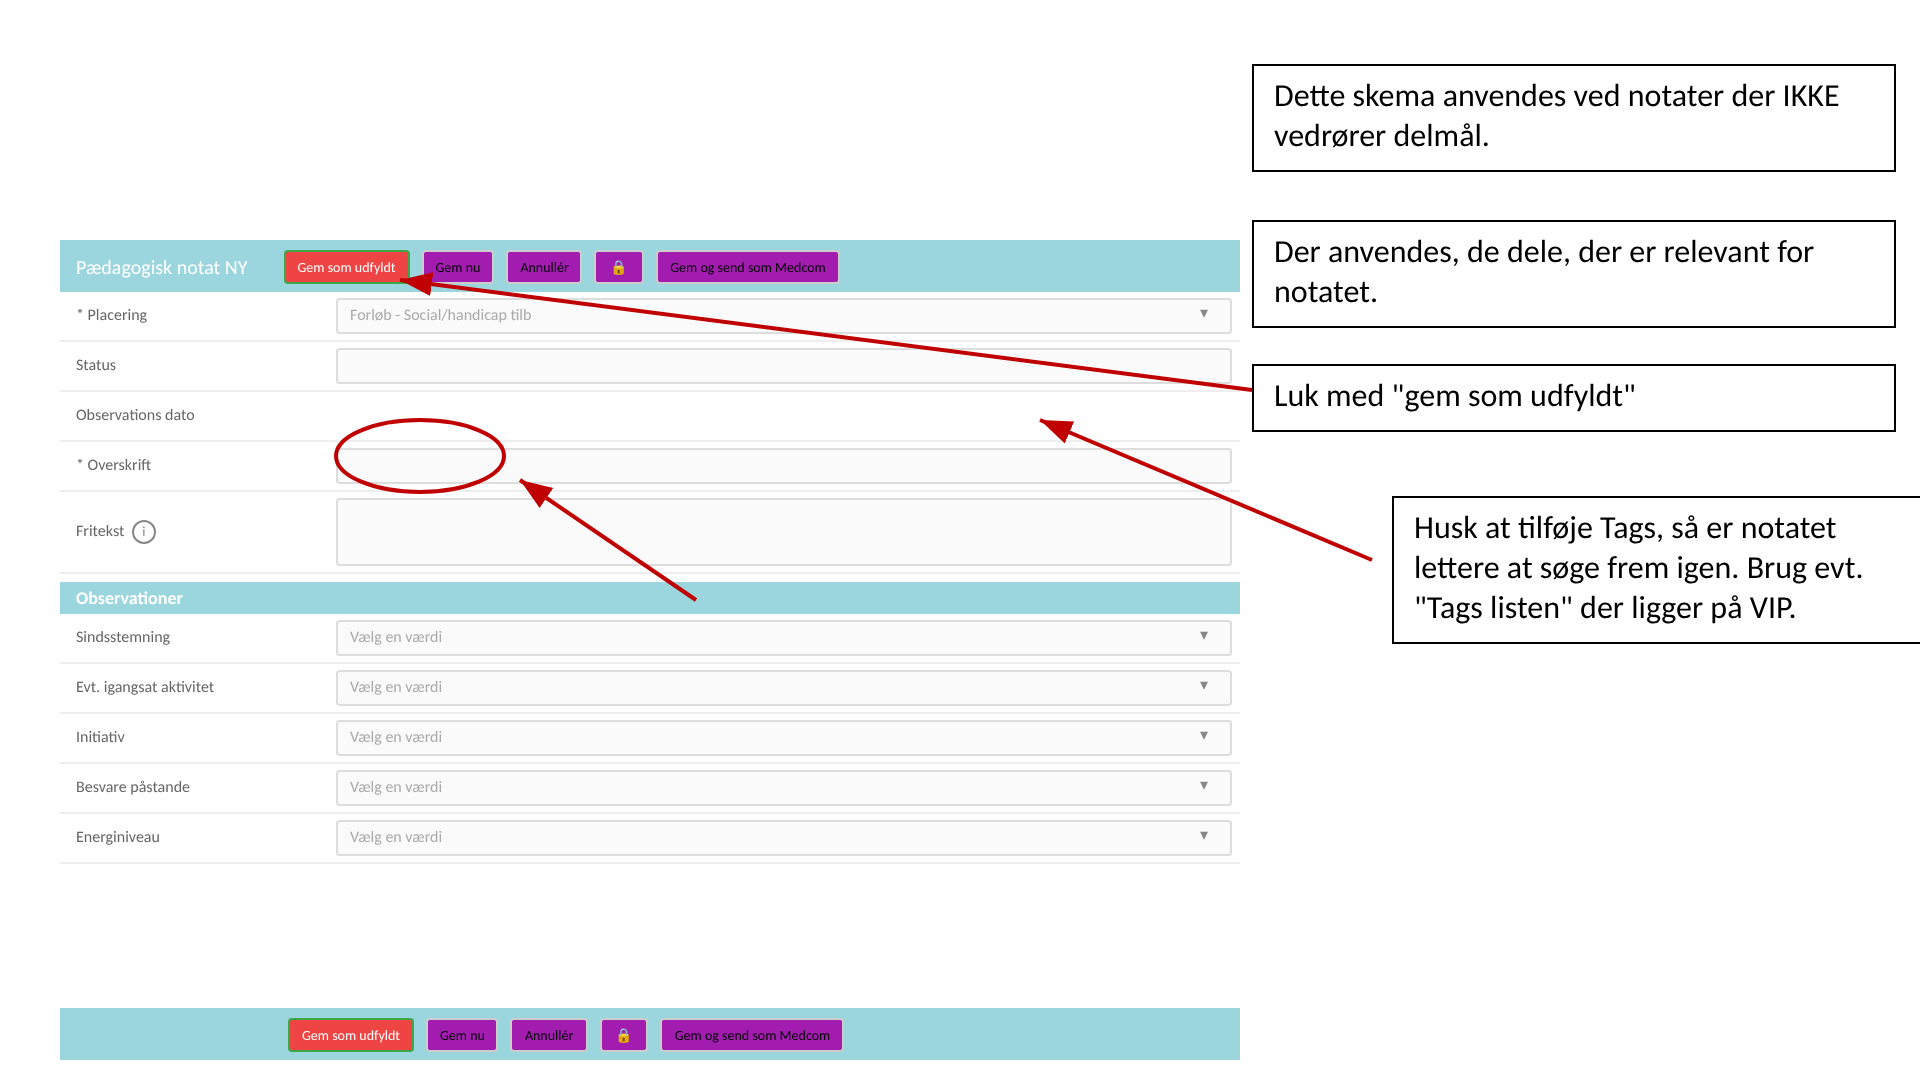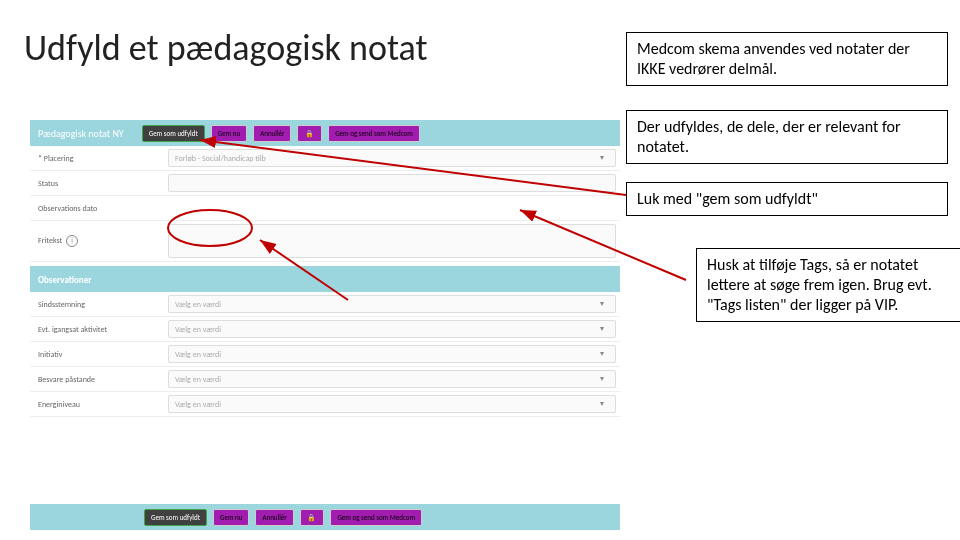--- a/index.html
+++ b/index.html
@@ -8,45 +8,44 @@
 .textbox{position:absolute;border:1px solid #000;background:#fff;padding:6px 10px;font-size:16px;line-height:1.25}
 .tb1{left:626px;top:32px;width:300px}
 .tb2{left:626px;top:110px;width:300px}
 .tb3{left:626px;top:182px;width:300px}
 .tb4{left:696px;top:248px;width:250px}
 .tb5{left:348px;top:282px;width:220px}
 .form{position:absolute;left:30px;top:120px;width:590px;height:410px;background:#fff}
 .bar{background:#9bd6de;height:26px;display:flex;align-items:center;padding-left:8px;gap:6px}
 .bar-title{font-size:10px;color:#fff;font-weight:normal;margin-right:12px}
 .btn{font-size:7px;padding:3px 6px;border:1px solid #ccc;background:#a21caf;border-radius:2px}
-.btn.green{background:#404040;border-color:#3fa648;color:#fff}
+.btn.green{background:#ef4444;border-color:#3fa648;color:#fff}
 .btn.icon{padding:3px 7px}
 .row{display:flex;align-items:center;height:24px;border-bottom:1px solid #eee}
 .row .lbl{width:130px;font-size:8px;color:#666;padding-left:8px}
 .row .fld{flex:1;margin-right:4px;position:relative}
 .inp{border:1px solid #ddd;background:#fafafa;height:16px;border-radius:2px;font-size:8px;padding:0 6px;color:#aaa;display:flex;align-items:center}
 .inp.sel::after{content:"▾";position:absolute;right:12px;top:3px;font-size:8px;color:#888}
 .dt{display:flex;gap:6px}
 .dt .inp{flex:none}
 .dt .d1{width:80px}
 .dt .d2{width:50px}
-.sec{background:#9bd6de;height:26px;font-size:9px;font-weight:bold;color:#fff;display:flex;align-items:center;padding-left:8px;margin-top:4px}
+.sec{background:#9bd6de;height:16px;font-size:9px;font-weight:bold;color:#fff;display:flex;align-items:center;padding-left:8px;margin-top:4px}
 .circled{position:relative}
 .bottombar{position:absolute;left:0;bottom:0;width:590px}
 svg.ann{position:absolute;left:0;top:0;width:960px;height:540px;pointer-events:none}
 .info-icon{display:inline-block;width:10px;height:10px;border:1px solid #888;border-radius:50%;font-size:7px;text-align:center;line-height:10px;color:#888;margin-left:2px}
 </style>
 </head>
 <body>
 
 <div class="slide">
-  <div class="title">Udfyld et pædagogisk notat</div>
 
-  <div class="textbox tb1">Medcom skema anvendes ved notater der IKKE vedrører delmål.</div>
-  <div class="textbox tb2">Der udfyldes, de dele, der er relevant for notatet.</div>
+  <div class="textbox tb1">Dette skema anvendes ved notater der IKKE vedrører delmål.</div>
+  <div class="textbox tb2">Der anvendes, de dele, der er relevant for notatet.</div>
   <div class="textbox tb3">Luk med "gem som udfyldt"</div>
   <div class="textbox tb4">Husk at tilføje Tags, så er notatet lettere at søge frem igen. Brug evt. "Tags listen" der ligger på VIP.</div>
   <div class="textbox tb5">Dato og klokkeslæt kan ændres hvis det er nødvendigt.</div>
 
   <div class="form">
     <div class="bar">
       <span class="bar-title">Pædagogisk notat NY</span>
       <span class="btn green">Gem som udfyldt</span>
       <span class="btn">Gem nu</span>
       <span class="btn">Annullér</span>
@@ -61,20 +60,26 @@
         </div>
     </div>
     <div class="row">
       <div class="lbl">Status</div>
       <div class="fld">
           <div class="inp"></div>
         </div>
     </div>
     <div class="row">
       <div class="lbl">Observations dato</div>
+    </div>
+    <div class="row">
+      <div class="lbl">* Overskrift</div>
+      <div class="fld">
+          <div class="inp"></div>
+        </div>
     </div>
     <div class="row" style="height:40px">
       <div class="lbl"><span>Fritekst</span> <span class="info-icon">i</span></div>
       <div class="fld">
           <div class="inp" style="height:32px"></div>
         </div>
     </div>
 
     <div class="sec">Observationer</div>
 

